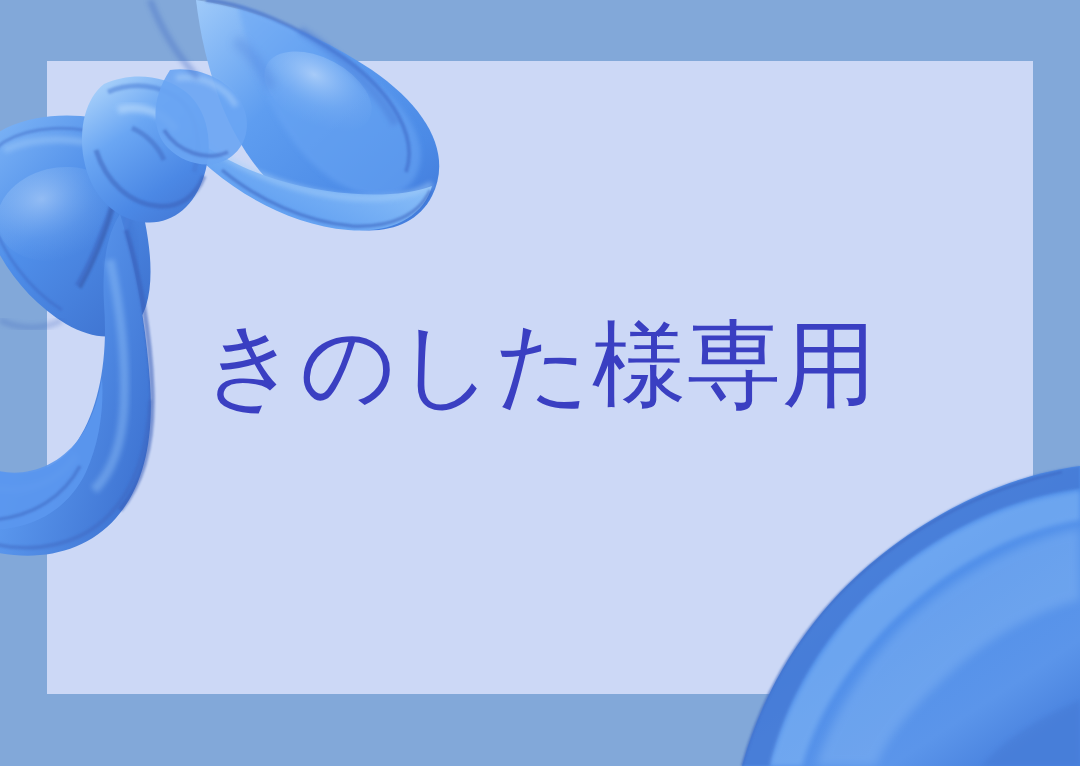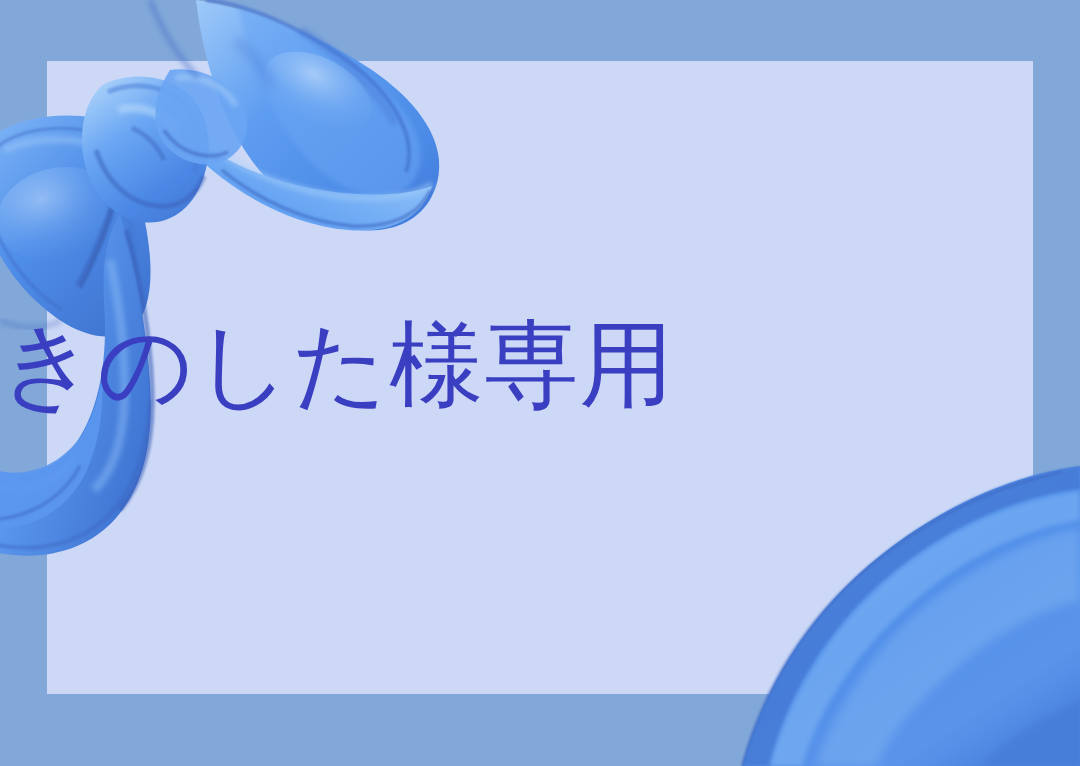--- a/index.html
+++ b/index.html
@@ -35,21 +35,21 @@
     pointer-events: none;
   }
   .title-wrap {
     position: absolute;
     left: 0;
     top: 305px;
     width: 1080px;
     height: 120px;
     display: flex;
     align-items: center;
-    justify-content: flex-start;
+    justify-content: center;
     pointer-events: none;
   }
   .title-text {
     font-family: "DejaVu Sans", "Liberation Sans", sans-serif;
     font-size: 94px;
     line-height: 1.0;
     font-weight: 400;
     color: #3a3fc2;
     letter-spacing: 0.012em;
     white-space: nowrap;

